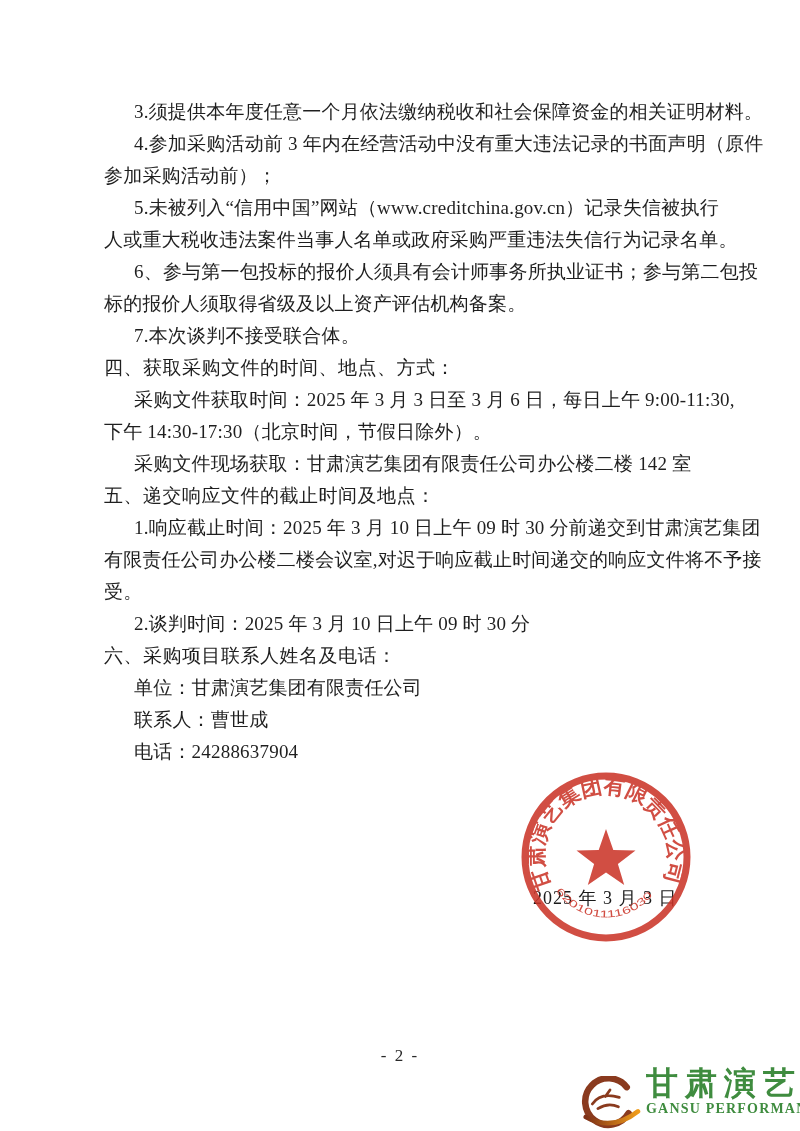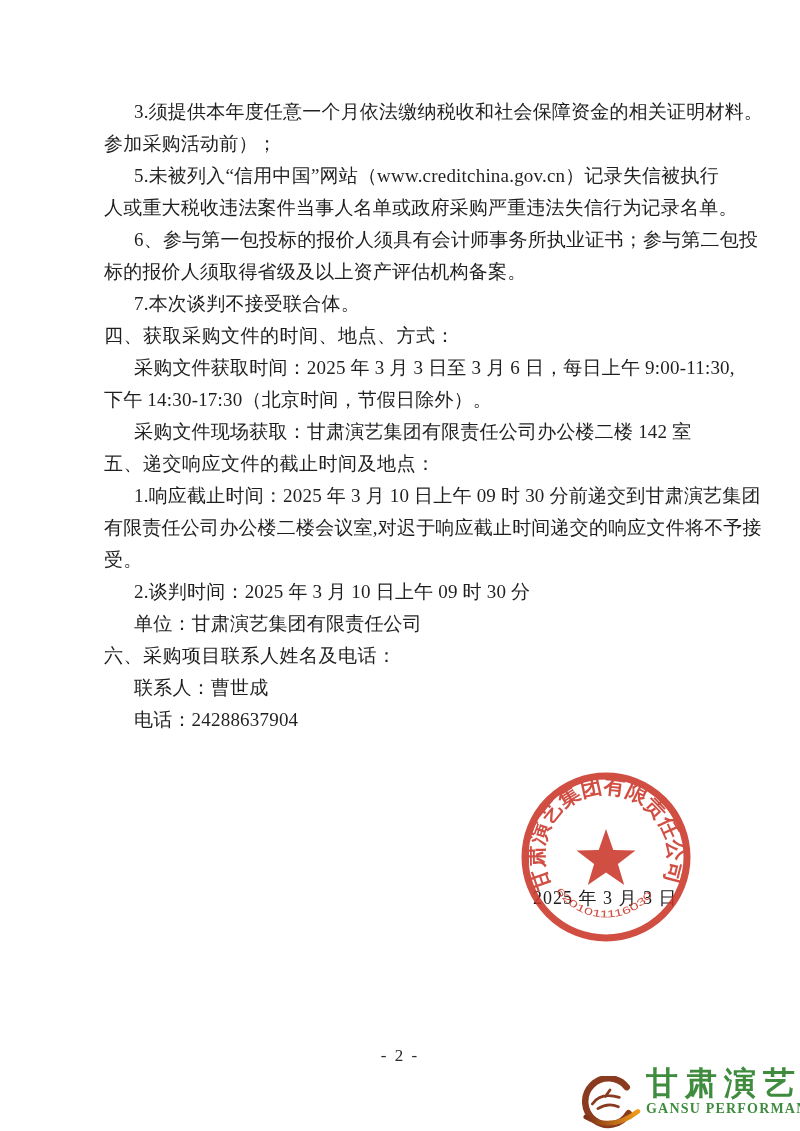--- a/index.html
+++ b/index.html
@@ -93,37 +93,38 @@
     font-family: "Liberation Serif", serif;
   }
 </style>
 </head>
 <body>
 
 <div class="page">
 
   <div class="doc">
       <div class="line indent">3.须提供本年度任意一个月依法缴纳税收和社会保障资金的相关证明材料。</div>
+      <div class="line indent">4.参加采购活动前 3 年内在经营活动中没有重大违法记录的书面声明（原件</div>
       <div class="line cont">参加采购活动前）；</div>
       <div class="line indent">5.未被列入“信用中国”网站（www.creditchina.gov.cn）记录失信被执行</div>
       <div class="line cont">人或重大税收违法案件当事人名单或政府采购严重违法失信行为记录名单。</div>
       <div class="line indent">6、参与第一包投标的报价人须具有会计师事务所执业证书；参与第二包投</div>
       <div class="line cont">标的报价人须取得省级及以上资产评估机构备案。</div>
       <div class="line indent">7.本次谈判不接受联合体。</div>
       <div class="line heading">四、获取采购文件的时间、地点、方式：</div>
       <div class="line indent">采购文件获取时间：2025 年 3 月 3 日至 3 月 6 日，每日上午 9:00-11:30,</div>
       <div class="line cont">下午 14:30-17:30（北京时间，节假日除外）。</div>
       <div class="line indent">采购文件现场获取：甘肃演艺集团有限责任公司办公楼二楼 142 室</div>
       <div class="line heading">五、递交响应文件的截止时间及地点：</div>
       <div class="line indent">1.响应截止时间：2025 年 3 月 10 日上午 09 时 30 分前递交到甘肃演艺集团</div>
       <div class="line cont">有限责任公司办公楼二楼会议室,对迟于响应截止时间递交的响应文件将不予接</div>
       <div class="line cont">受。</div>
       <div class="line indent">2.谈判时间：2025 年 3 月 10 日上午 09 时 30 分</div>
+      <div class="line heading">六、采购项目联系人姓名及电话：</div>
       <div class="line indent">单位：甘肃演艺集团有限责任公司</div>
-      <div class="line heading">六、采购项目联系人姓名及电话：</div>
       <div class="line indent">联系人：曹世成</div>
       <div class="line indent">电话：24288637904</div>
     </div>
 
   <div class="seal-date">2025 年 3 月 3 日</div>
 
   <svg class="seal" viewBox="-90 -90 180 180" xmlns="http://www.w3.org/2000/svg">
     <circle cx="0" cy="0" r="81" fill="none" stroke-width="7" stroke="#cb3428"></circle>
     <polygon points="0,-28 7.3,-7.1 29.5,-6.6 11.9,6.9 18.2,28.1 0,15.5 -18.2,28.1 -11.9,6.9 -29.5,-6.6 -7.3,-7.1" fill="#cb3428"></polygon>
     <path id="sealTopArc" d="M -55 30 A 63 63 0 1 1 55 30" fill="none"></path>

